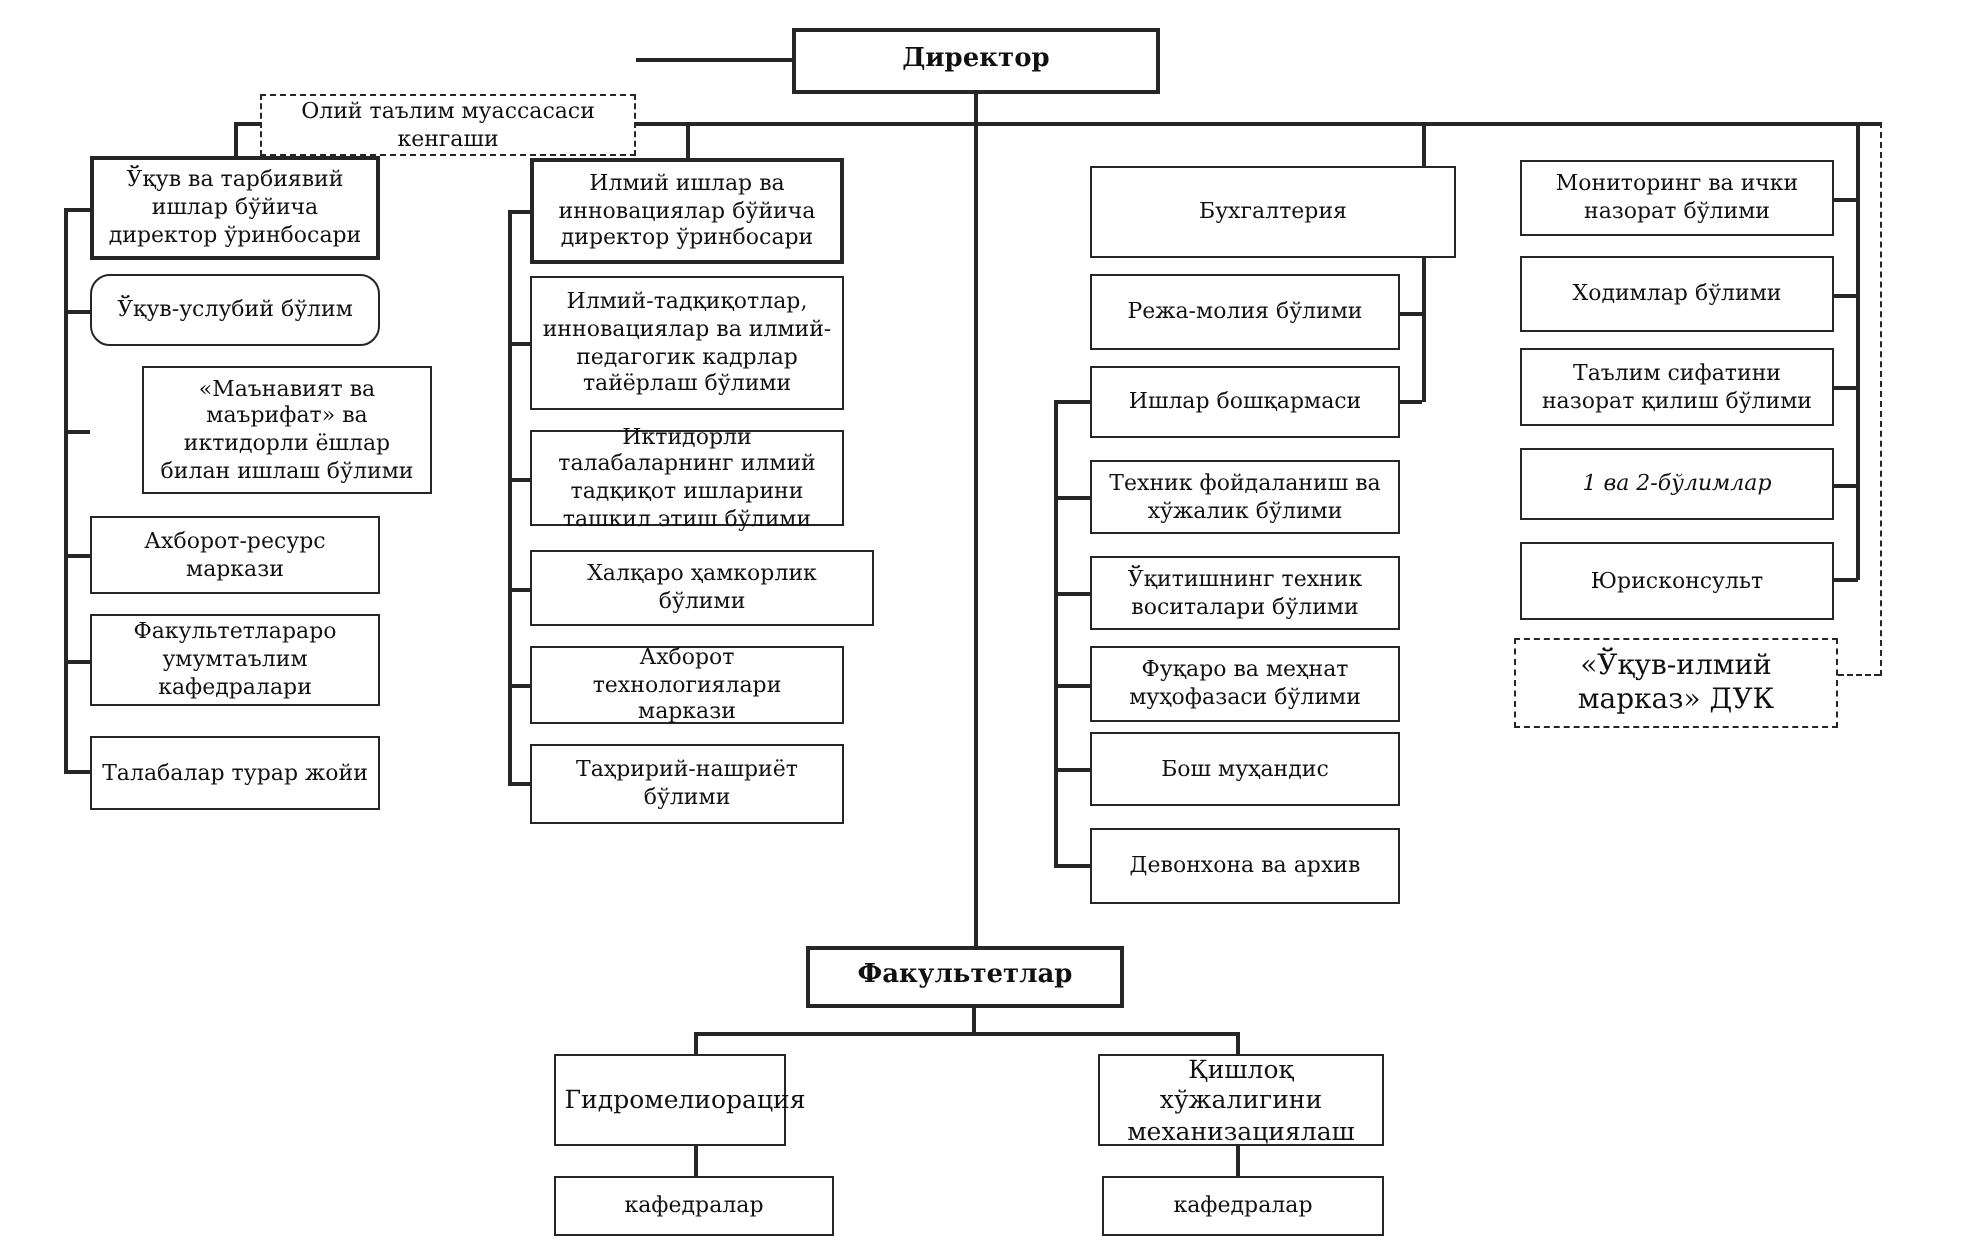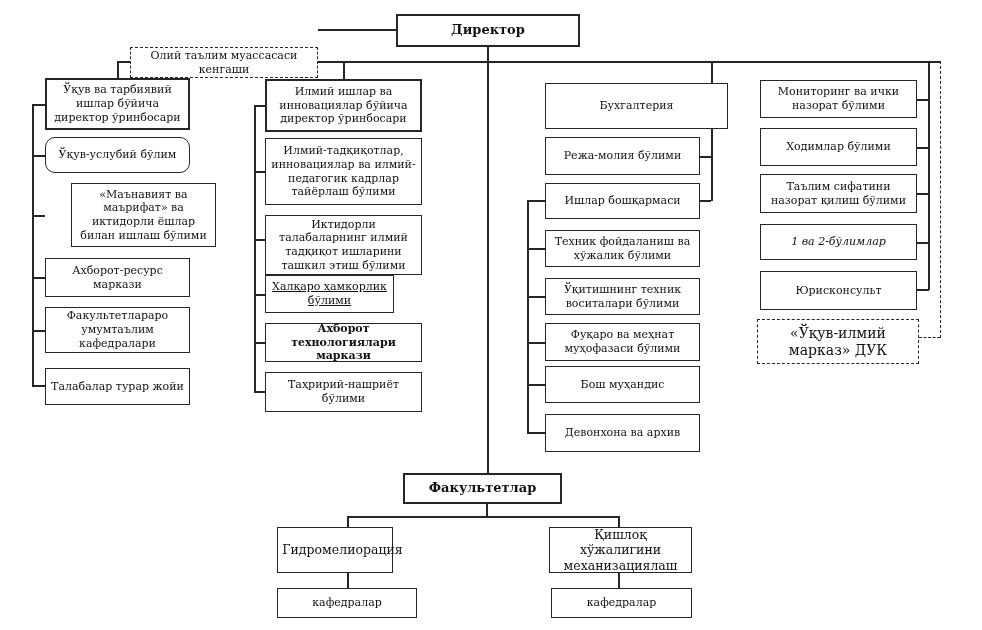--- a/index.html
+++ b/index.html
@@ -115,27 +115,27 @@
   <div class="box" style="left:45px; top:368px; width:145px; height:37px;">
     <span>Талабалар турар жойи</span>
   </div>
 
   <div class="box thick" style="left:265px; top:79px; width:157px; height:53px;">
     <span>Илмий ишлар ва инновациялар бўйича директор ўринбосари</span>
   </div>
   <div class="box" style="left:265px; top:138px; width:157px; height:67px;">
     <span>Илмий-тадқиқотлар, инновациялар ва илмий-педагогик кадрлар тайёрлаш бўлими</span>
   </div>
-  <div class="box" style="left:265px; top:215px; width:157px; height:60px;">
+  <div class="box" style="left:265px; top:215px; width:157px; height:48px;">
     <span>Иктидорли талабаларнинг илмий тадқиқот ишларини ташкил этиш бўлими</span>
   </div>
-  <div class="box" style="left:265px; top:275px; width:129px; height:38px;text-decoration:underline;">
+  <div class="box" style="left:265px; top:275px; width:172px; height:38px;">
     <span>Халқаро ҳамкорлик бўлими</span>
   </div>
-  <div class="box" style="left:265px; top:323px; width:157px; height:39px;font-weight:bold;">
+  <div class="box" style="left:265px; top:323px; width:157px; height:39px;">
     <span>Ахборот технологиялари маркази</span>
   </div>
   <div class="box" style="left:265px; top:372px; width:157px; height:40px;">
     <span>Таҳририй-нашриёт бўлими</span>
   </div>
 
   <div class="box" style="left:545px; top:83px; width:183px; height:46px;text-align:right;">
     <span>Бухгалтерия</span>
   </div>
   <div class="box" style="left:545px; top:137px; width:155px; height:38px;">

